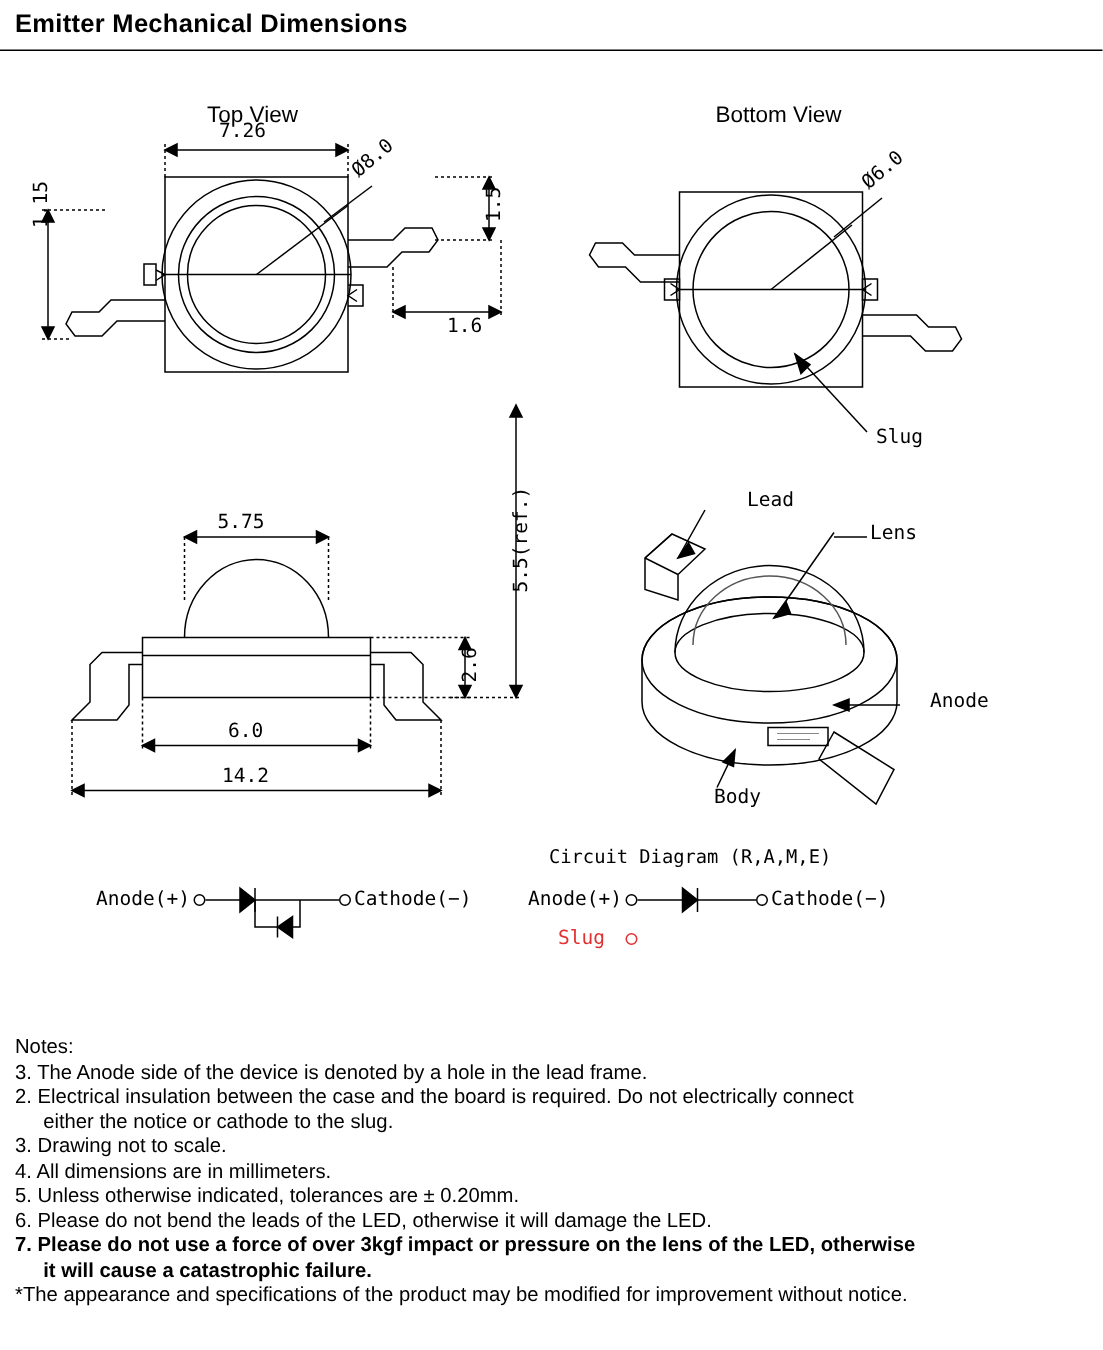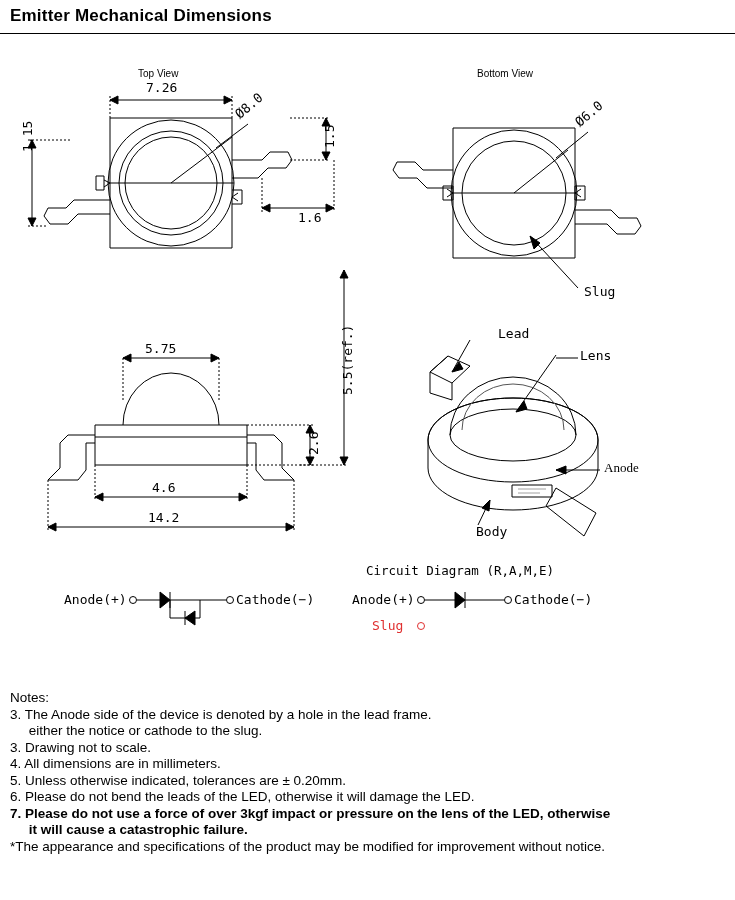--- a/index.html
+++ b/index.html
@@ -45,21 +45,21 @@
   }
   .lbl {
     position: absolute;
     font-family: "DejaVu Sans Mono", monospace;
     font-size: 13px;
     white-space: nowrap;
   }
   .lbl-sans {
     position: absolute;
     font-family: "Liberation Sans", sans-serif;
-    font-size: 10px;
+    font-size: 15px;
     white-space: nowrap;
   }
   .rot90 {
     transform: rotate(-90deg);
     transform-origin: left top;
   }
   .notes {
     position: absolute;
     left: 10px;
     top: 690px;
@@ -281,41 +281,42 @@
   <div class="lbl" style="left:146px; top:80px;">7.26</div>
   <div class="lbl" style="left:232px; top:110px; transform:rotate(-40deg); transform-origin:left top;">Ø8.0</div>
   <div class="lbl rot90" style="left:322px; top:148px;">1.5</div>
   <div class="lbl rot90" style="left:20px; top:152px;">1.15</div>
   <div class="lbl" style="left:298px; top:210px;">1.6</div>
 
   <div class="lbl" style="left:572px; top:118px; transform:rotate(-40deg); transform-origin:left top;">Ø6.0</div>
   <div class="lbl" style="left:584px; top:284px;">Slug</div>
 
   <div class="lbl" style="left:145px; top:341px;">5.75</div>
-  <div class="lbl" style="left:152px; top:480px;">4.6</div>
+  <div class="lbl" style="left:152px; top:480px;">6.0</div>
   <div class="lbl" style="left:148px; top:510px;">14.2</div>
   <div class="lbl rot90" style="left:306px; top:455px;">2.6</div>
   <div class="lbl rot90" style="left:340px; top:395px;">5.5(ref.)</div>
 
   <div class="lbl" style="left:498px; top:326px;">Lead</div>
   <div class="lbl" style="left:580px; top:348px;">Lens</div>
-  <div class="lbl" style="left:604px; top:460px;font-family:Liberation Serif, serif;">Anode</div>
+  <div class="lbl" style="left:620px; top:460px;">Anode</div>
   <div class="lbl" style="left:476px; top:524px;">Body</div>
 
   <div class="lbl" style="left:64px; top:592px;">Anode(+)</div>
   <div class="lbl" style="left:236px; top:592px;">Cathode(−)</div>
 
   <div class="lbl cd-title" style="left:366px; top:563px;">Circuit Diagram (R,A,M,E)</div>
   <div class="lbl" style="left:352px; top:592px;">Anode(+)</div>
   <div class="lbl" style="left:514px; top:592px;">Cathode(−)</div>
   <div class="lbl slug-red" style="left:372px; top:618px;">Slug</div>
 
   <div class="notes">
     <span class="note-row">Notes:</span>
     <span class="note-row">3. The Anode side of the device is denoted by a hole in the lead frame.</span>
+    <span class="note-row">2. Electrical insulation between the case and the board is required. Do not electrically connect</span>
     <span class="note-row">     either the notice or cathode to the slug.</span>
     <span class="note-row">3. Drawing not to scale.</span>
     <span class="note-row">4. All dimensions are in millimeters.</span>
     <span class="note-row">5. Unless otherwise indicated, tolerances are ± 0.20mm.</span>
     <span class="note-row">6. Please do not bend the leads of the LED, otherwise it will damage the LED.</span>
     <span class="note-row bold">7. Please do not use a force of over 3kgf impact or pressure on the lens of the LED, otherwise</span>
     <span class="note-row bold">     it will cause a catastrophic failure.</span>
     <span class="note-row foot">*The appearance and specifications of the product may be modified for improvement without notice.</span>
   </div>
 

